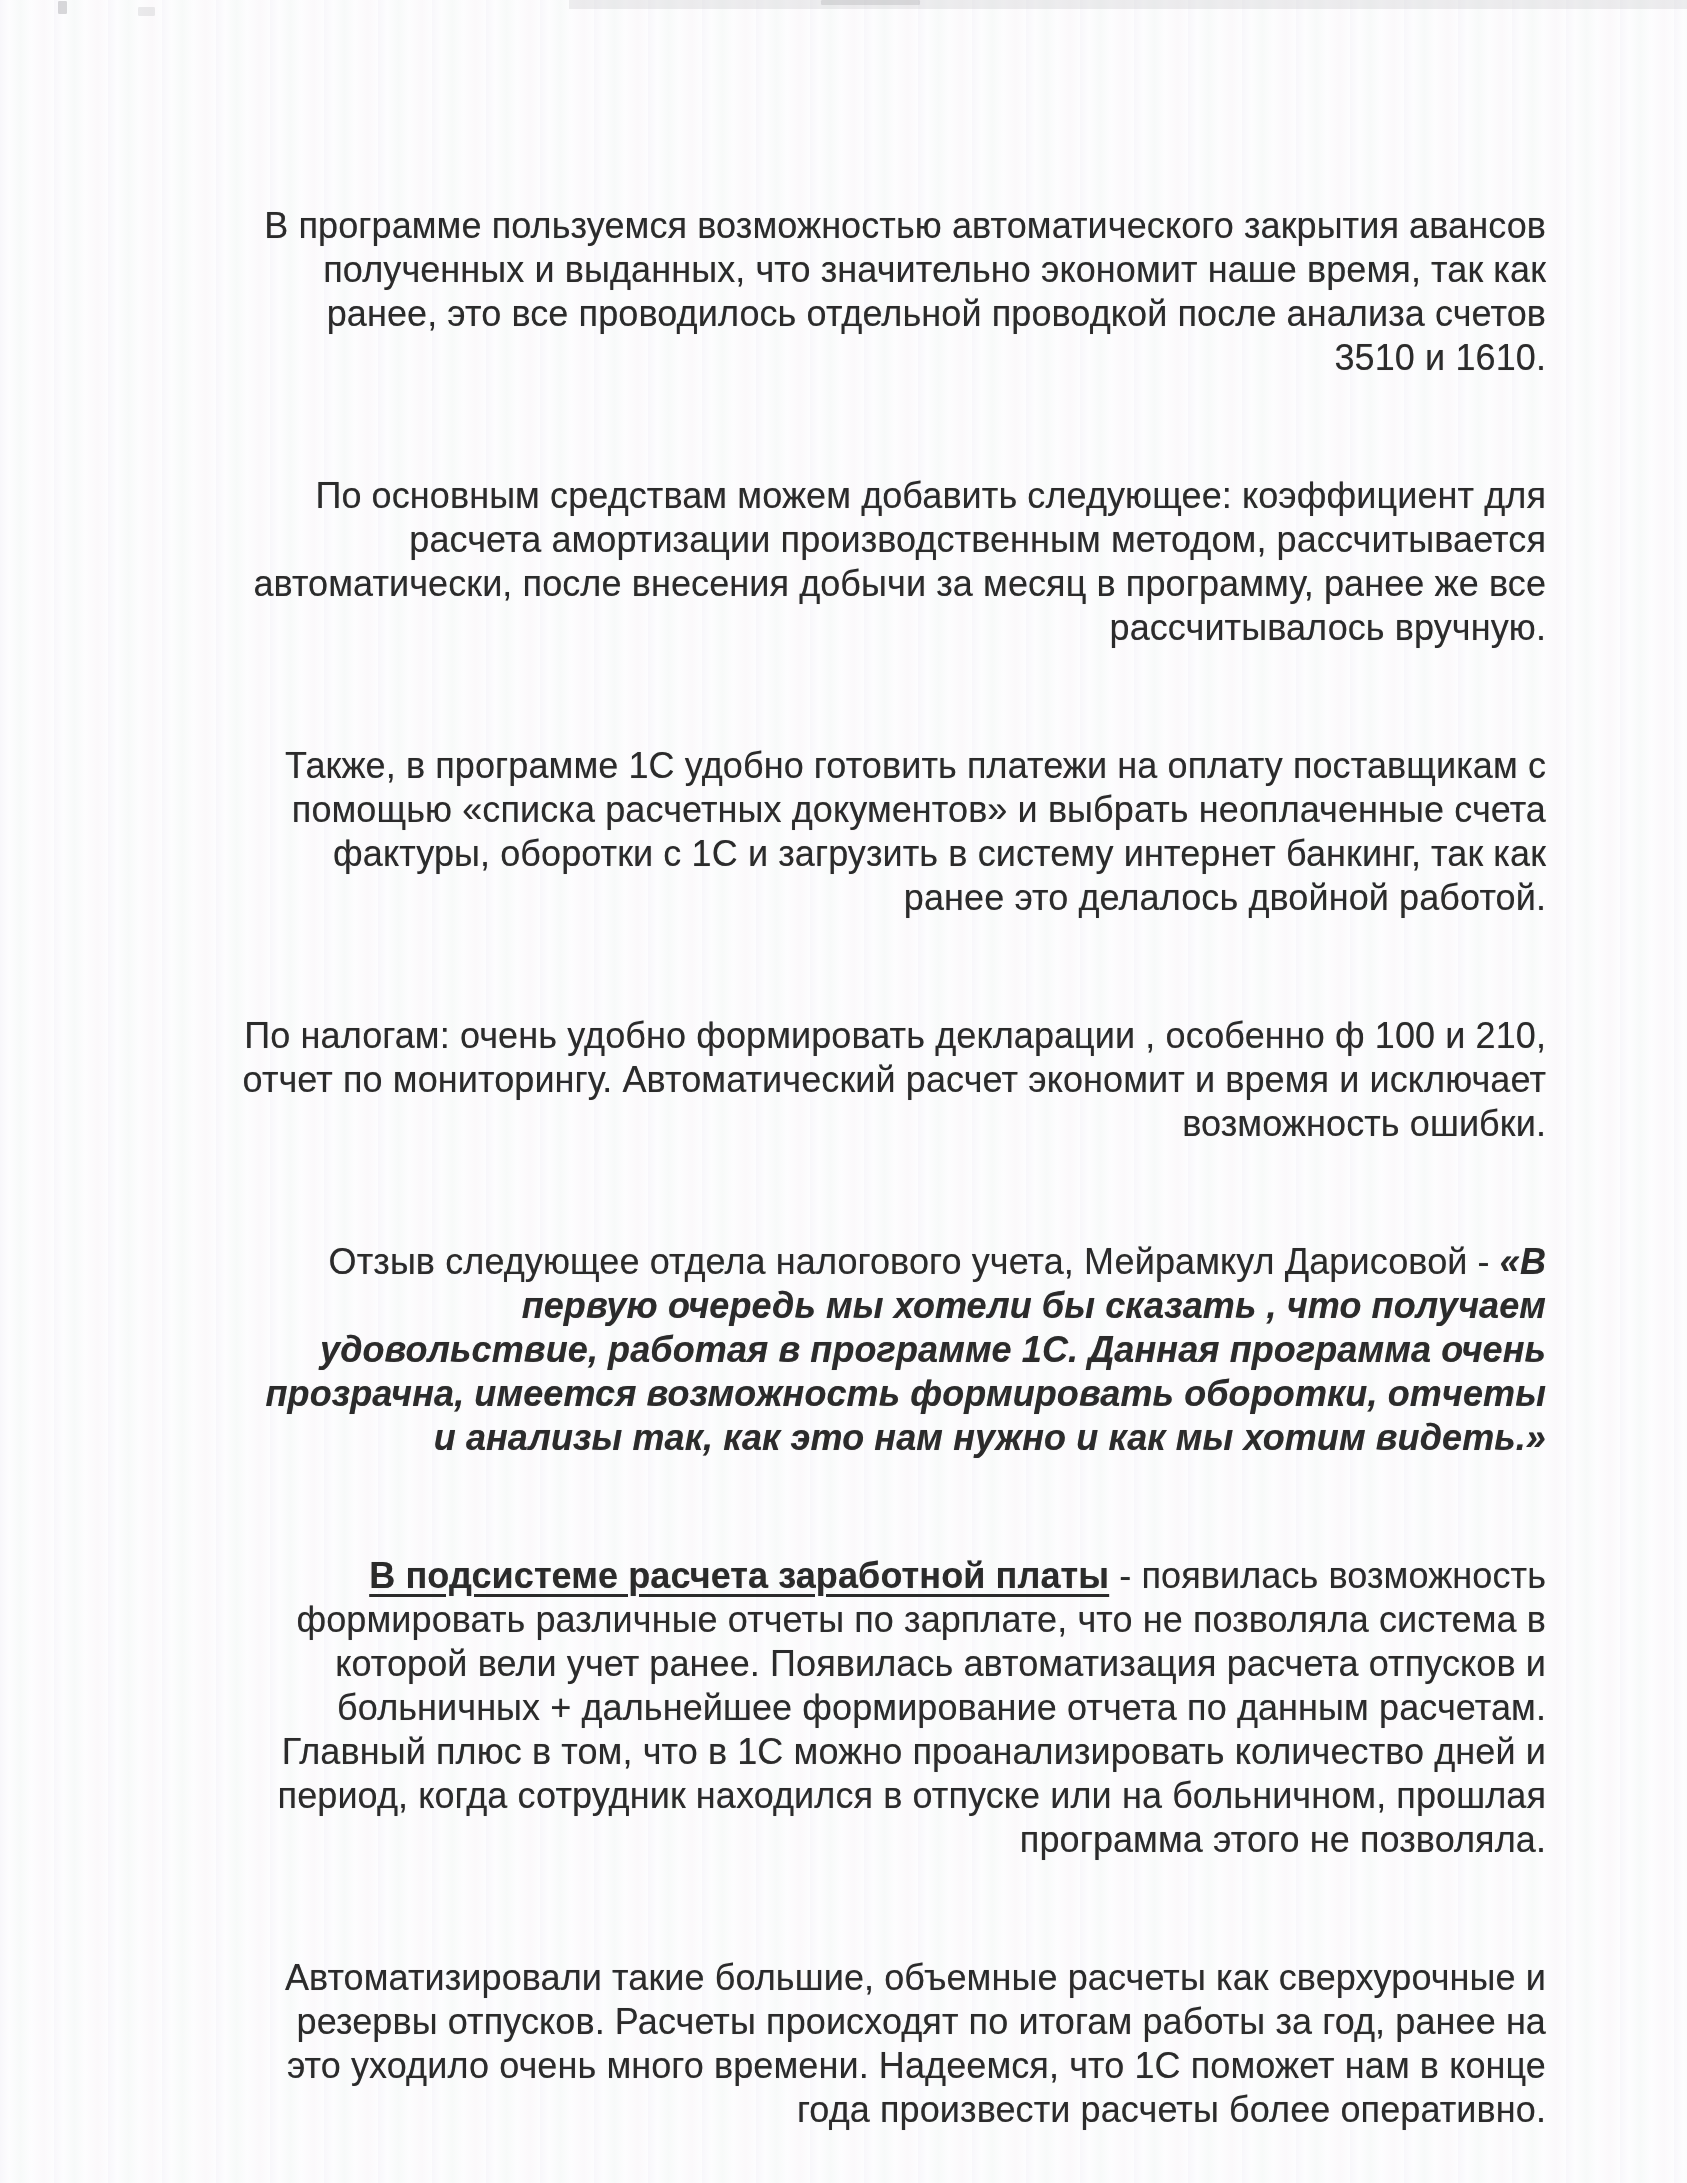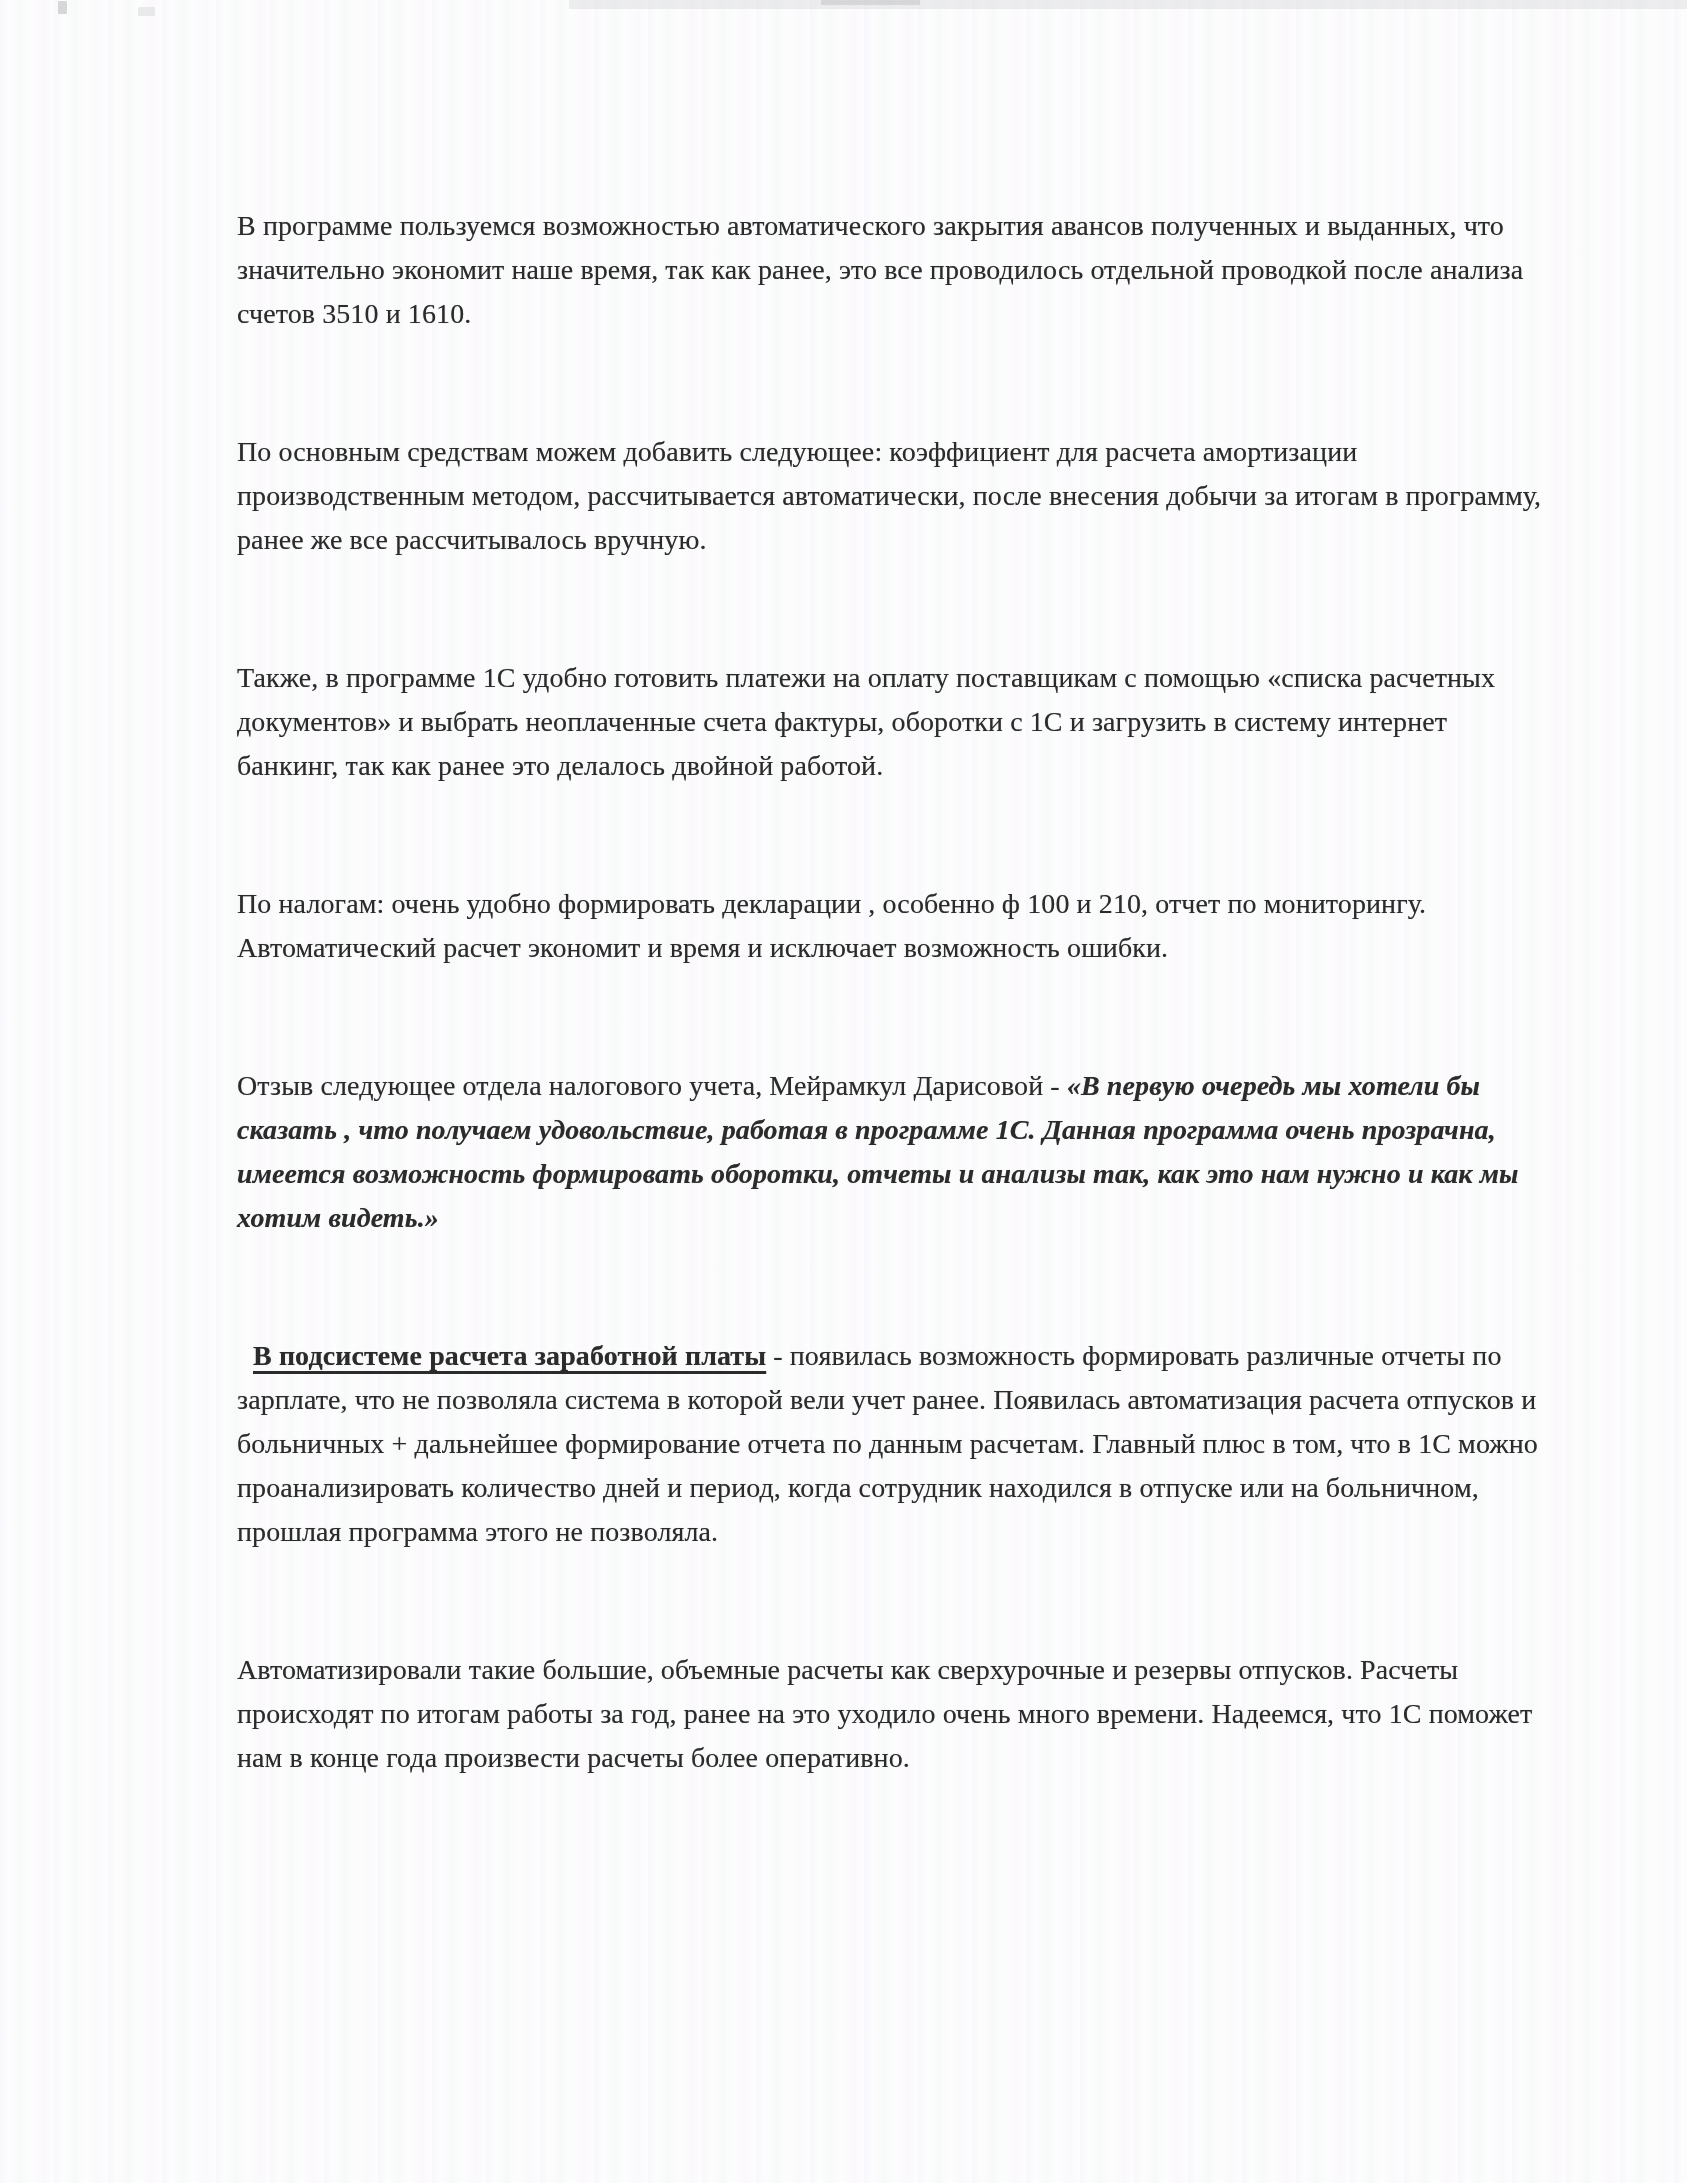--- a/index.html
+++ b/index.html
@@ -40,26 +40,25 @@
   .speck.s2 { left: 138px; top: 6.6px; width: 17px; height: 9.3px; background: rgba(150,148,155,0.18); }
   .speck.s3 { left: 821px; top: 0;   width: 99px; height: 5.3px; background: rgba(130,128,135,0.2); }
   .content {
     position: absolute;
     left: 237px;
     top: 204px;
     width: 1309px;
   }
   p.doc-par {
     margin: 0 0 94px 0;
-    font-size: 28px;
+    font-size: 36px;
     line-height: 44px;
     letter-spacing: 0.1px;
-    text-align: left;
+    text-align: right;
     text-shadow: 0 0 0.7px rgba(43,43,43,0.45);
-    font-family: Liberation Serif, serif;
   }
   p.doc-par:last-child { margin-bottom: 0; }
   .quote-part {
     font-weight: bold;
     font-style: italic;
   }
   .heading-part {
     font-weight: bold;
     text-decoration: underline;
     text-decoration-thickness: 2.6px;
@@ -74,21 +73,21 @@
 
   <div class="scan-band-top"></div>
   <div class="speck s1"></div>
   <div class="speck s2"></div>
   <div class="speck s3"></div>
 
   <div class="content">
 
     <p class="doc-par">В программе пользуемся возможностью  автоматического закрытия авансов полученных и выданных, что значительно экономит  наше время, так как ранее, это все проводилось отдельной проводкой после анализа счетов 3510 и 1610.</p>
 
-    <p class="doc-par">По основным средствам  можем добавить следующее: коэффициент для расчета амортизации производственным методом, рассчитывается автоматически, после внесения добычи за итогам в программу, ранее же все рассчитывалось вручную.</p>
+    <p class="doc-par">По основным средствам  можем добавить следующее: коэффициент для расчета амортизации производственным методом, рассчитывается автоматически, после внесения добычи за месяц в программу, ранее же все рассчитывалось вручную.</p>
 
     <p class="doc-par">Также, в программе 1С удобно готовить платежи на оплату поставщикам   с помощью «списка расчетных документов» и  выбрать неоплаченные счета фактуры, оборотки  с 1С  и загрузить в систему интернет банкинг, так как  ранее это делалось двойной работой.</p>
 
     <p class="doc-par">По налогам: очень удобно формировать декларации , особенно ф 100 и 210, отчет по мониторингу. Автоматический расчет экономит  и время и  исключает  возможность ошибки.</p>
 
     <p class="doc-par">
       <span>Отзыв следующее отдела налогового учета, Мейрамкул Дарисовой - </span><span class="quote-part">«В первую очередь мы хотели бы  сказать ,  что  получаем удовольствие, работая в программе 1С. Данная программа очень прозрачна, имеется возможность формировать оборотки, отчеты  и анализы так, как это нам нужно и как мы хотим видеть.»</span>
     </p>
 
     <p class="doc-par">

